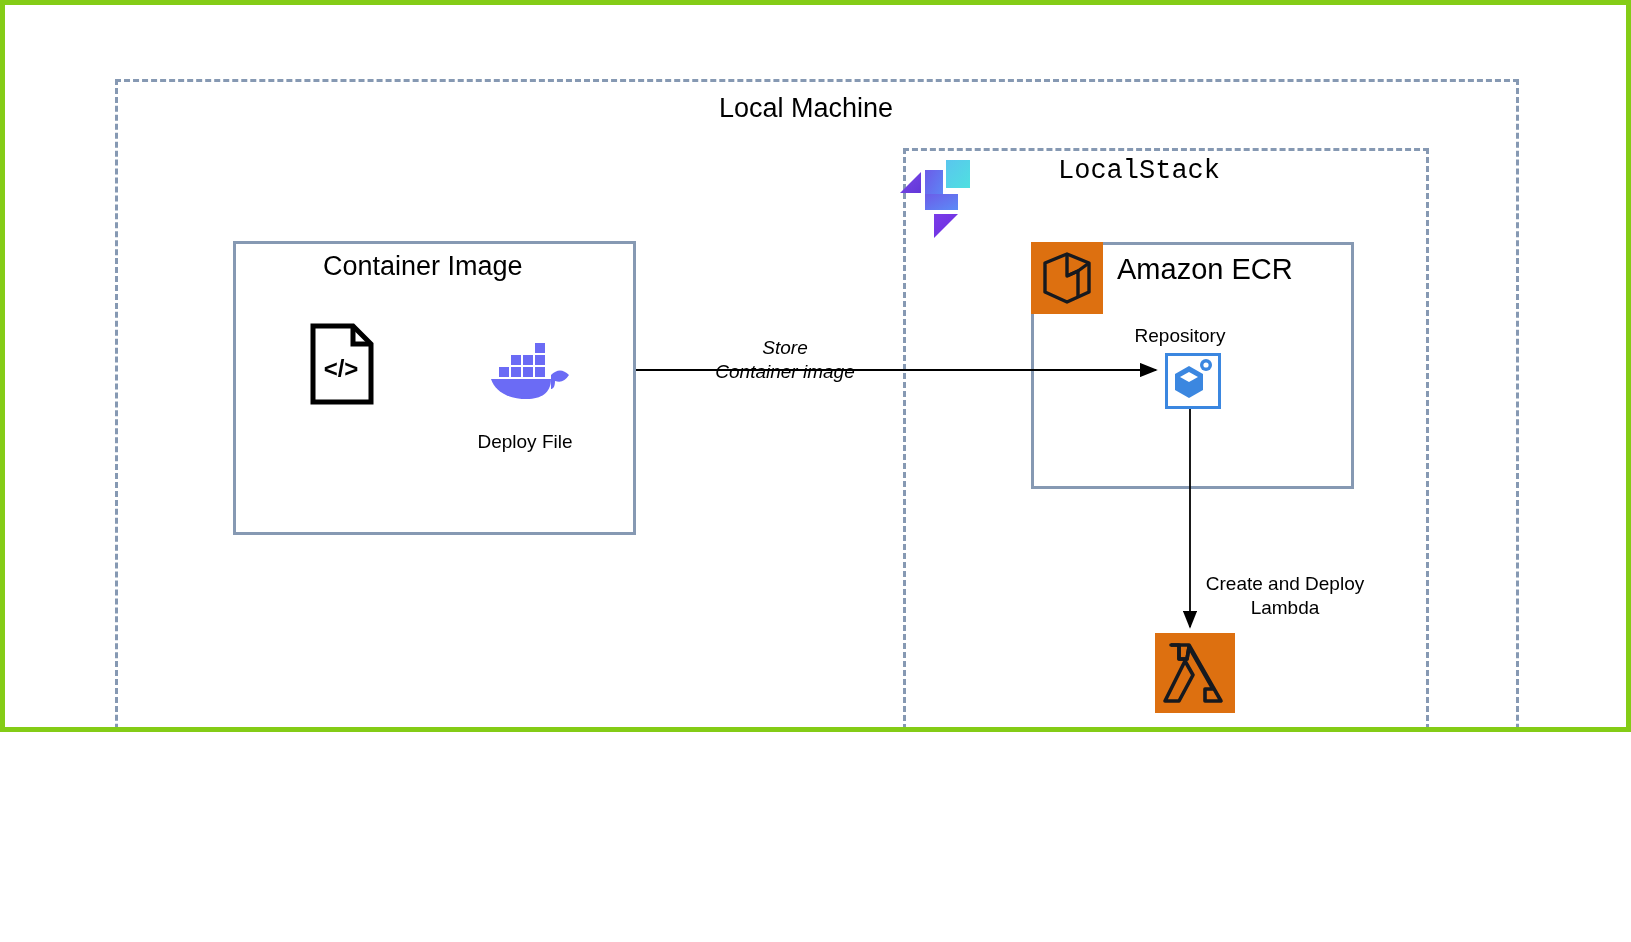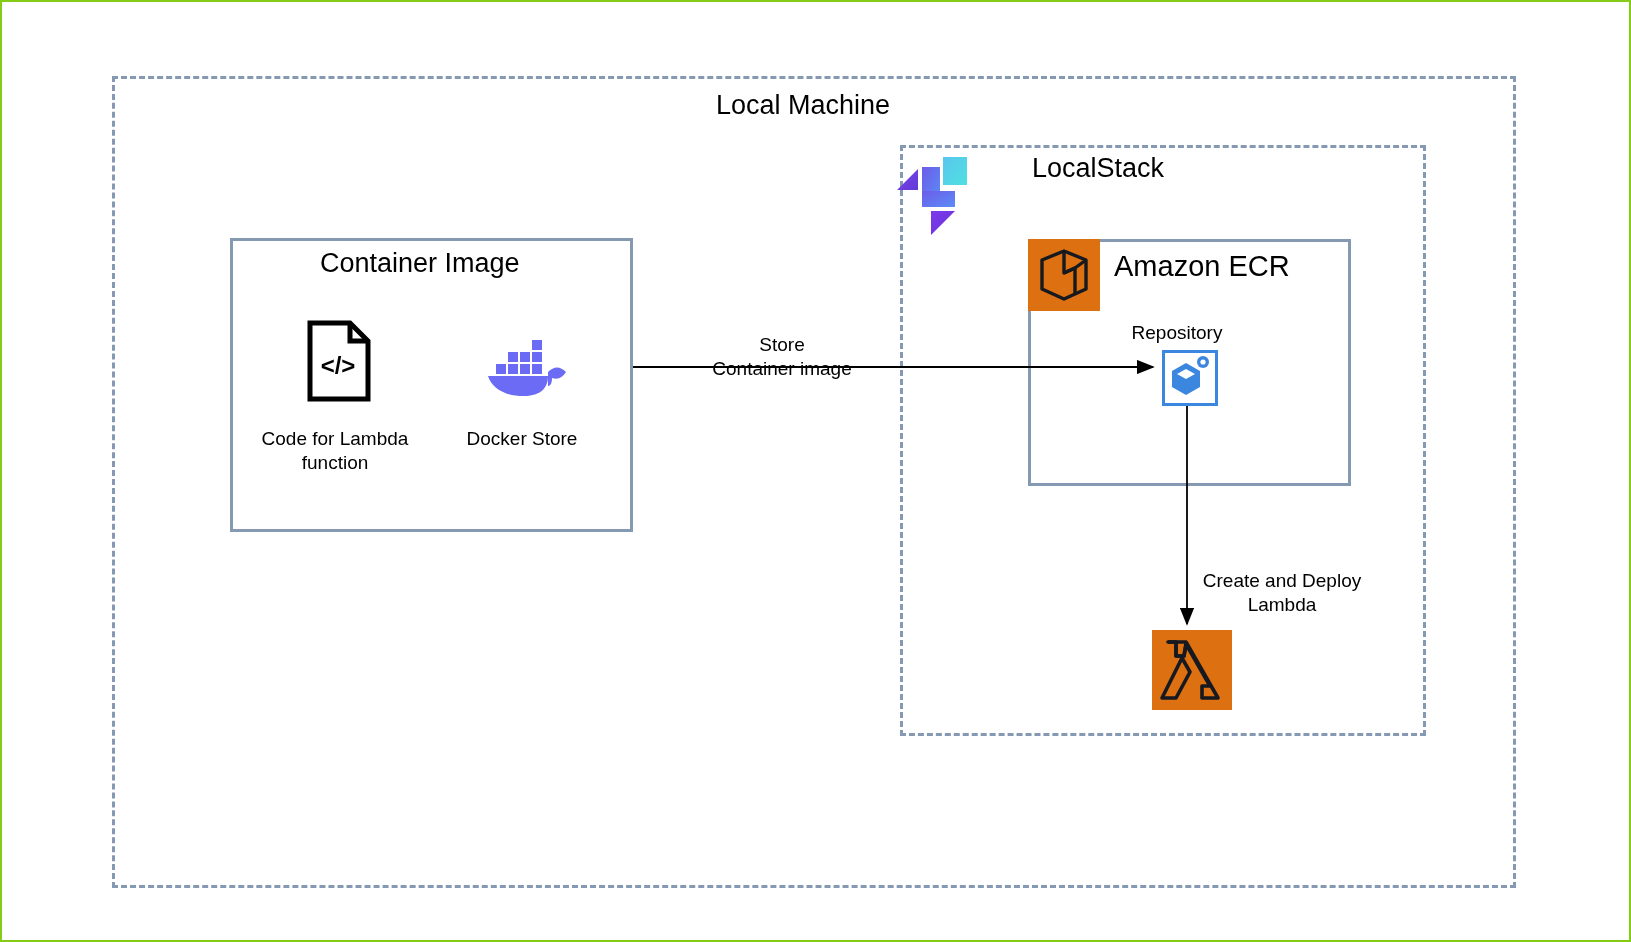--- a/index.html
+++ b/index.html
@@ -3,25 +3,25 @@
 <meta charset="utf-8">
 <style>
   html, body {
     margin: 0;
     padding: 0;
     background: #ffffff;
   }
   #canvas {
     position: relative;
     width: 1631px;
-    height: 942px;
+    height: 732px;
     background: #ffffff;
     overflow: hidden;
     font-family: "Liberation Sans", sans-serif;
-    border: 2px solid #84cc16;
+    border: 5px solid #84cc16;
     box-sizing: border-box;
   }
 
   
   .dashed-box {
     position: absolute;
     border: 3px dashed #8699b3;
     background: transparent;
     box-sizing: border-box;
   }
@@ -43,22 +43,23 @@
     font-size: 27px;
     color: #000000;
     white-space: nowrap;
     line-height: 1.1;
   }
   #local-machine-title {
     left: 714px;
     top: 89px;
   }
   #localstack-title {
-    left: 1030px;
+    left: 1053px;
     top: 152px;
+    font-family: Liberation Mono, monospace;
   }
 
   
   .solid-box {
     position: absolute;
     border: 3px solid #8699b3;
     background: #ffffff;
     box-sizing: border-box;
   }
   #container-image-box {
@@ -112,20 +113,21 @@
   }
   #repository-label {
     left: 1110px;
     top: 319px;
     width: 130px;
   }
   #store-arrow-label {
     left: 685px;
     top: 331px;
     width: 190px;
+    font-style: italic;
   }
   #deploy-arrow-label {
     left: 1185px;
     top: 567px;
     width: 190px;
   }
 
   
   .icon-wrap { position: absolute; }
   #code-file-icon  { left: 305px; top: 318px; width: 64px;  height: 82px; }
@@ -197,43 +199,41 @@
   <div class="solid-box" id="container-image-box"></div>
   <div id="container-image-title">Container Image</div>
 
   <div class="icon-wrap" id="code-file-icon">
     <svg width="64" height="82" viewBox="0 0 64 82" xmlns="http://www.w3.org/2000/svg">
       <path d="M 3 3 L 43 3 L 61 21 L 61 79 L 3 79 Z" fill="#ffffff" stroke="#000000" stroke-width="5" stroke-linejoin="miter"></path>
       <path d="M 43 3 L 43 21 L 61 21" fill="none" stroke="#000000" stroke-width="5"></path>
       <text x="31" y="54" font-family="'Liberation Sans', sans-serif" font-size="24" font-weight="bold" text-anchor="middle" fill="#000000">&lt;/&gt;</text>
     </svg>
   </div>
-  <div class="plain-label" id="code-label">Code for Lambda
-function</div>
 
   <div class="icon-wrap" id="docker-icon">
     <svg width="88" height="66" viewBox="0 0 88 66" xmlns="http://www.w3.org/2000/svg">
       <g fill="#6b6bf5">
 
         <rect x="16" y="32" width="10" height="10"></rect>
         <rect x="28" y="32" width="10" height="10"></rect>
         <rect x="40" y="32" width="10" height="10"></rect>
         <rect x="52" y="32" width="10" height="10"></rect>
         <rect x="28" y="20" width="10" height="10"></rect>
         <rect x="40" y="20" width="10" height="10"></rect>
         <rect x="52" y="20" width="10" height="10"></rect>
         <rect x="52" y="8" width="10" height="10"></rect>
 
         <path d="M 8 44 L 68 44 C 68 58 58 64 44 64 C 24 64 12 56 8 44 Z"></path>
 
         <path d="M 68 40 C 74 34 80 34 86 40 C 82 46 78 48 72 46 C 72 52 70 54 68 54 Z"></path>
       </g>
     </svg>
   </div>
-  <div class="plain-label" id="docker-label">Docker Store</div>
+  <div class="plain-label" id="docker-label">Deploy File</div>
 
   <div class="solid-box" id="ecr-box"></div>
   <div id="ecr-title">Amazon ECR</div>
 
   <div class="icon-wrap" id="ecr-logo">
     <svg width="72" height="72" viewBox="0 0 72 72" xmlns="http://www.w3.org/2000/svg">
       <rect x="0" y="0" width="72" height="72" fill="#dd7010"></rect>
       <g fill="none" stroke="#16191f" stroke-width="3.4" stroke-linejoin="round">
         <path d="M 36 12 L 58 21 L 58 50 L 36 60 L 14 50 L 14 21 Z"></path>
         <path d="M 36 12 L 36 34 L 47 29 L 47 56"></path>

